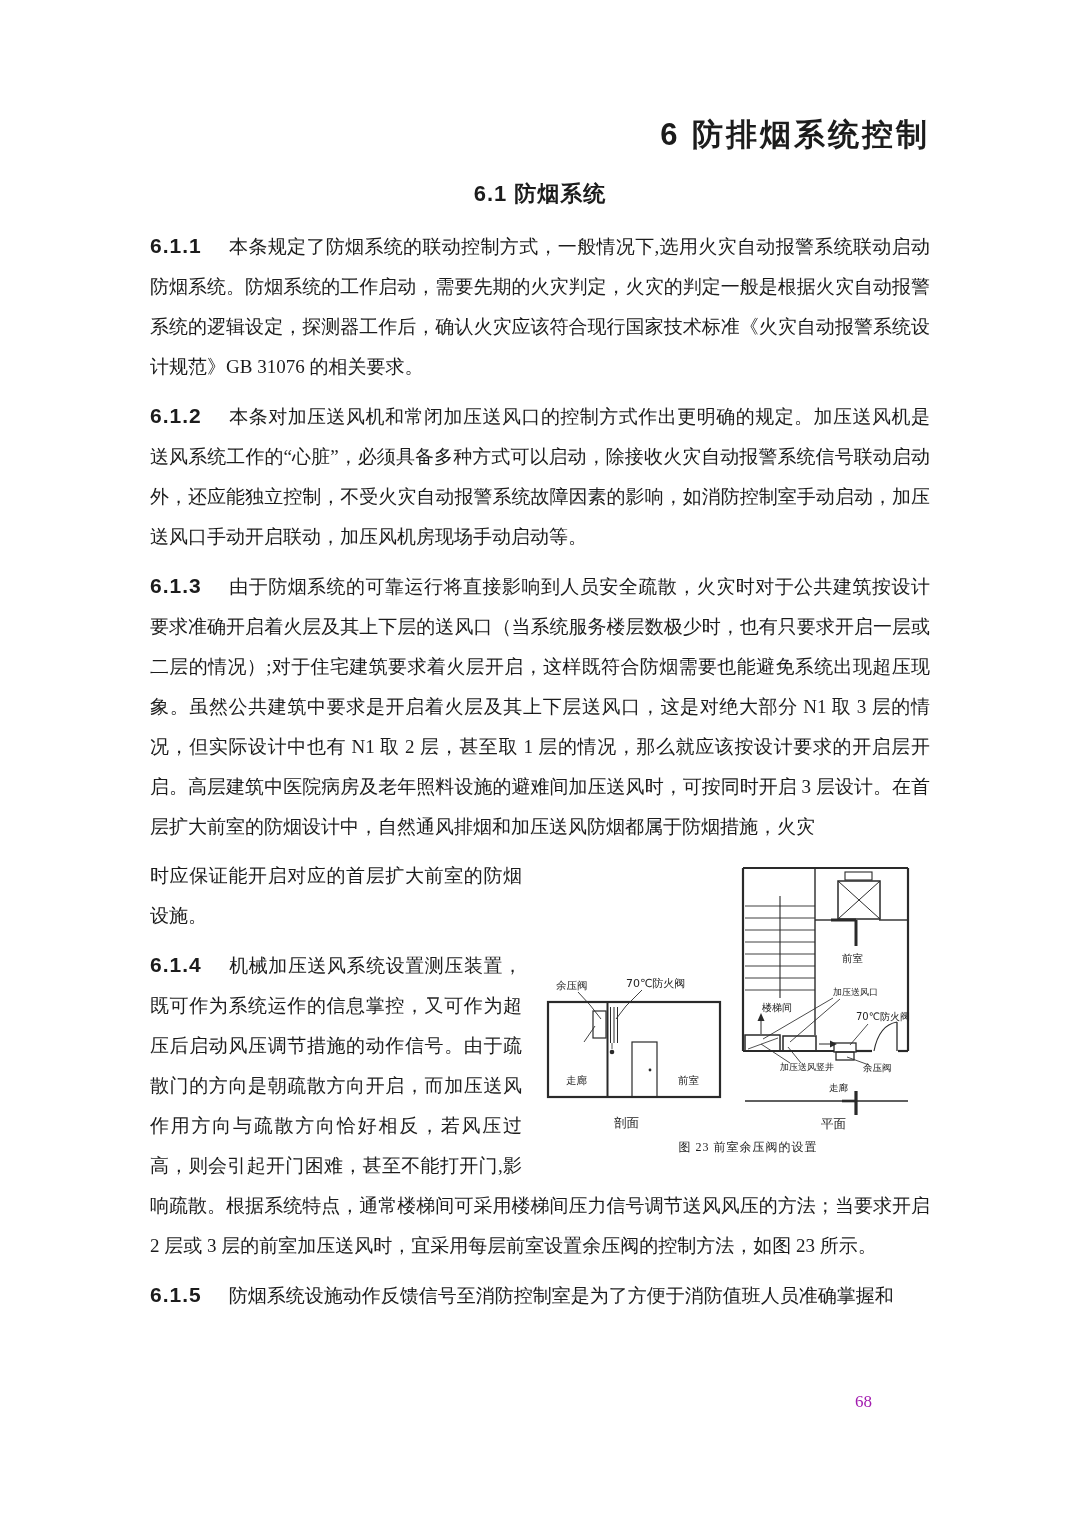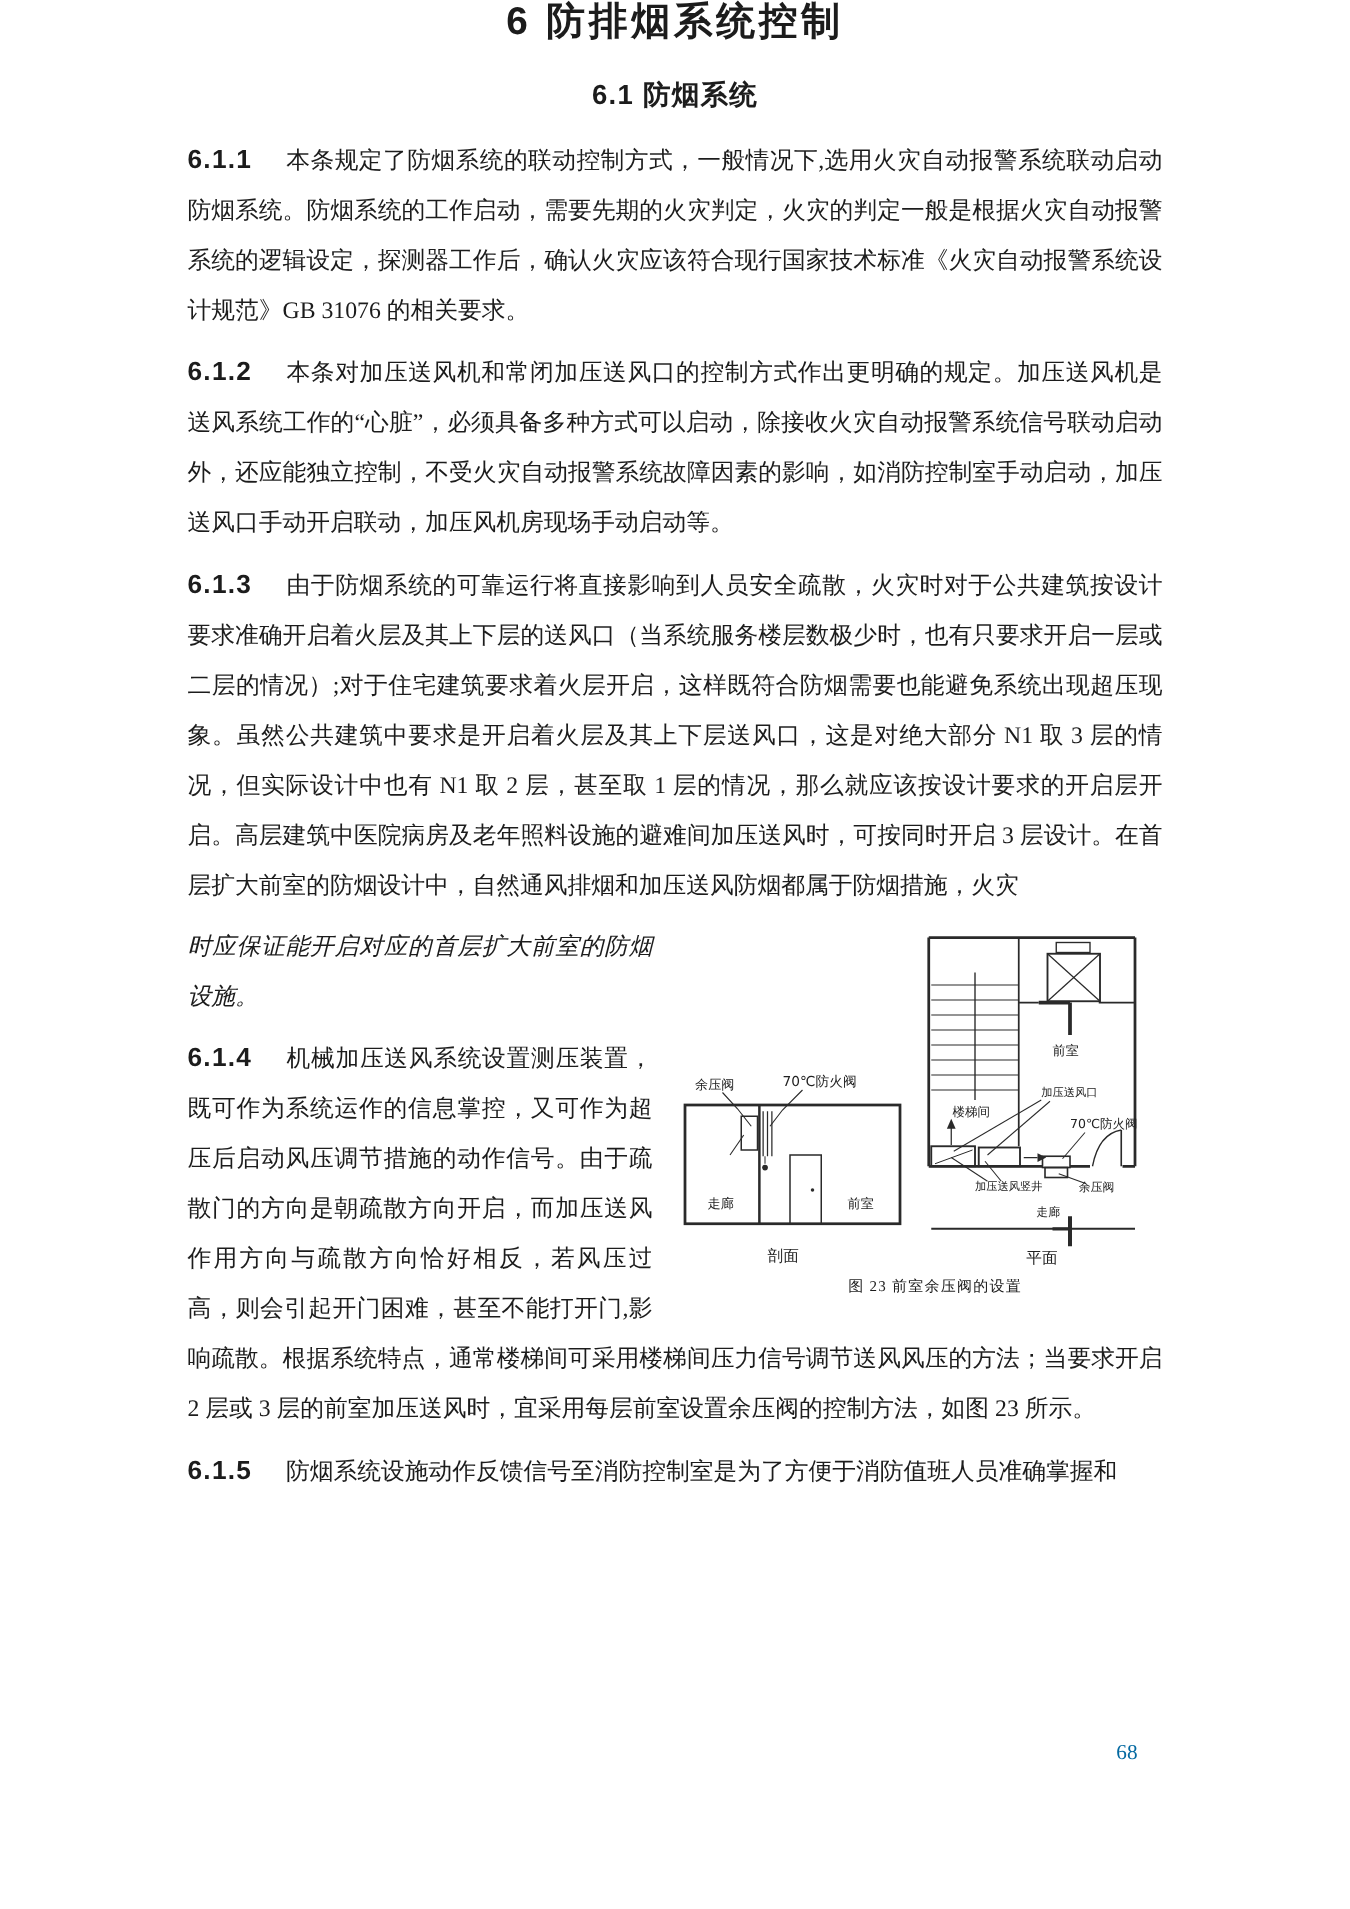--- a/index.html
+++ b/index.html
@@ -11,21 +11,22 @@
     font-family:"Liberation Serif","DejaVu Serif",serif;
     overflow:hidden;
   }
   .content{
     position:relative;
     margin:0 150px;
     width:780px;
   }
   .doc-title{
     margin:0;
-    text-align:center;
+    padding-top:118px;
+    text-align:right;
     font-family:"Liberation Sans","DejaVu Sans",sans-serif;
     font-size:31px;
     font-weight:700;
     letter-spacing:3px;
     line-height:1.1;
   }
   .doc-subtitle{
     margin:30px 0 0 0;
     text-align:center;
     font-family:Liberation Sans, sans-serif;
@@ -35,21 +36,21 @@
     line-height:1.1;
   }
   .para{
     font-size:19px;
     line-height:40px;
     margin:9px 0 0 0;
     text-align:justify;
     text-justify:inter-ideograph;
   }
   .para.first{margin-top:20px;}
-  .para.cont{margin-top:9px;font-style:italic;}
+  .para.cont{margin-top:9px;}
   .secnum{
     font-family:"Liberation Sans","DejaVu Sans",sans-serif;
     font-weight:700;
     font-size:21px;
     margin-right:27px;
     letter-spacing:1px;
   }
   .figwrap{overflow:visible;}
   .figure{
     float:right;
@@ -68,24 +69,24 @@
     left:0;top:281px;
     width:100%;
     text-align:center;
     font-size:12px;
     letter-spacing:1px;
     color:#1c1c1c;
   }
   .clear{clear:both;}
   .page-number{
     position:absolute;
-    left:893px;
+    left:855px;
     top:1392px;
     font-size:17px;
-    color:#0369a1;
+    color:#a21caf;
   }
 </style>
 </head>
 <body>
 
 <div class="page">
   <div class="content">
 
     <h1 class="doc-title">6 防排烟系统控制</h1>
     <h2 class="doc-subtitle">6.1 防烟系统</h2>

